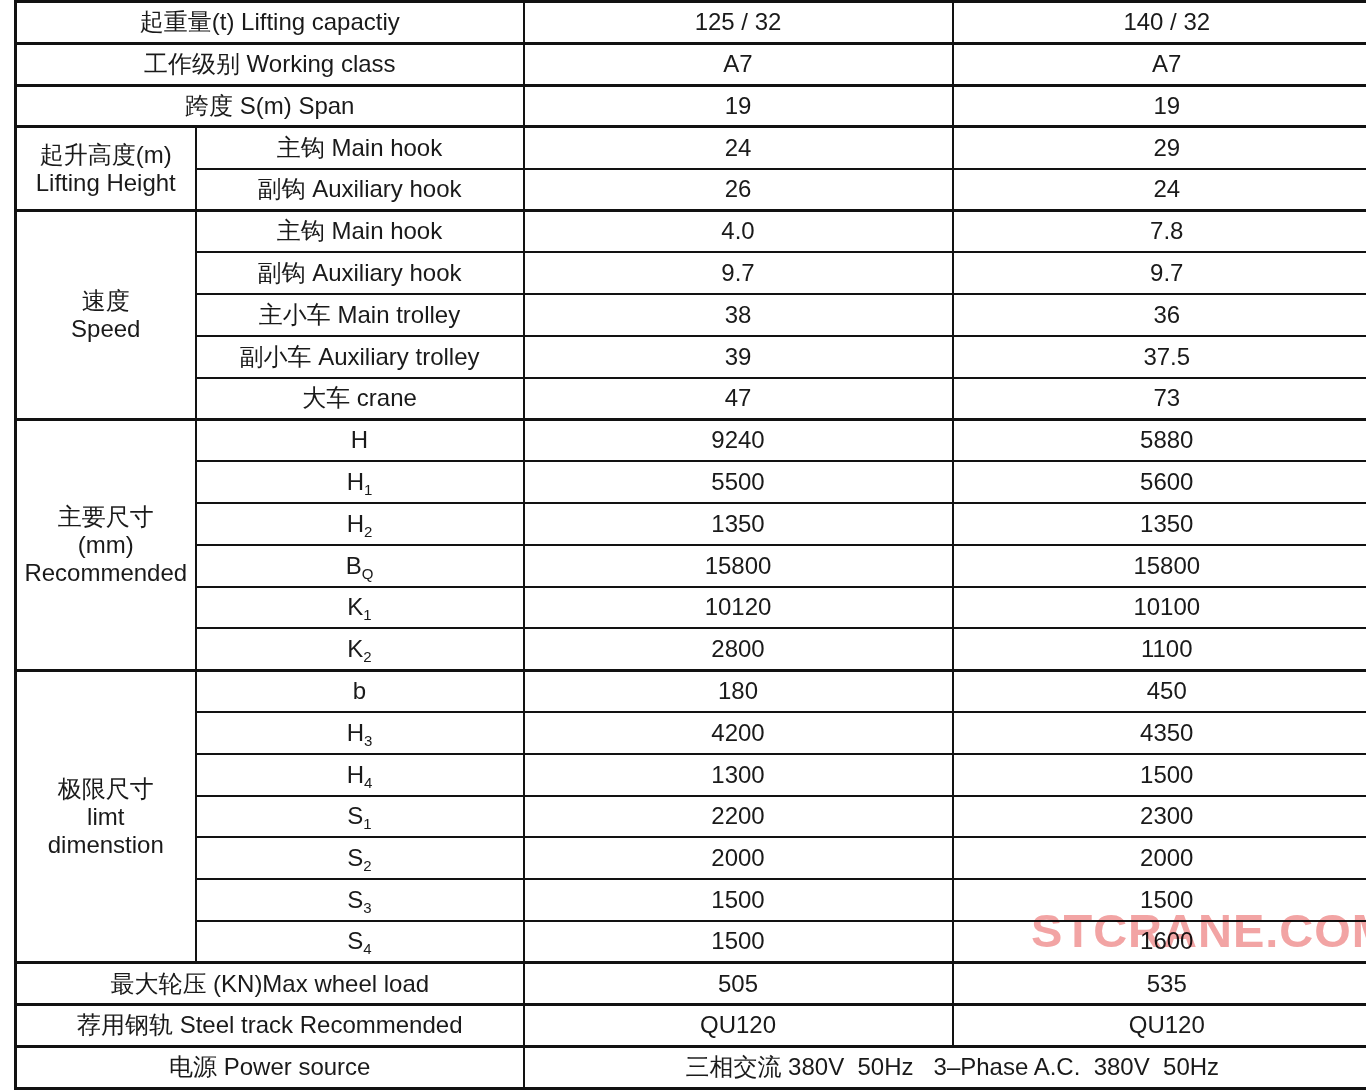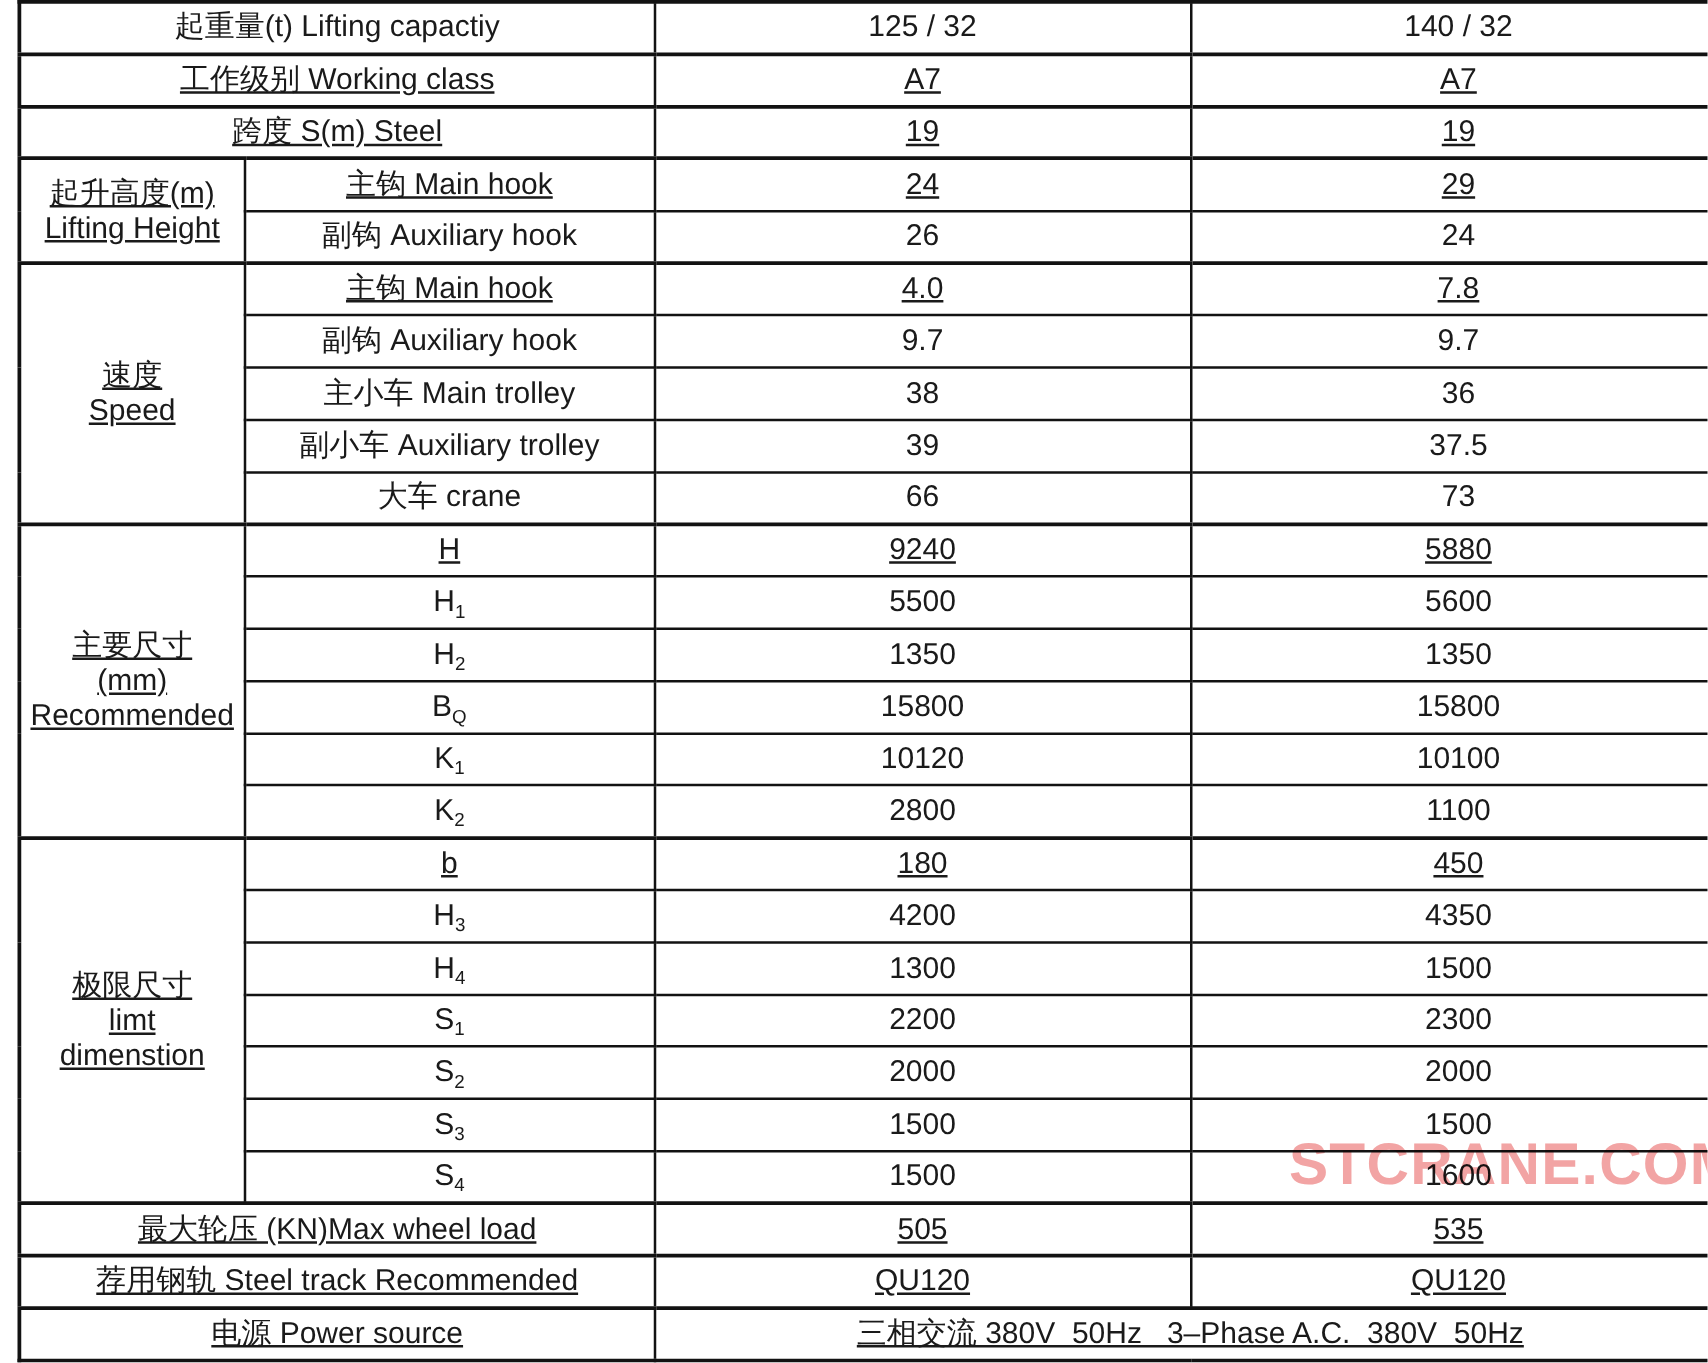--- a/index.html
+++ b/index.html
@@ -32,21 +32,21 @@
   td {
     border: 2px solid #121212;
     text-align: center;
     vertical-align: middle;
     padding: 0;
     font-size: 24px;
     line-height: 1.1;
     background: transparent;
   }
   tr { height: 41.8px; }
-  tr.sec > td { border-top-width: 3px; text-decoration: underline; }
+  tr.sec > td { border-top-width: 3px; }
   .group { line-height: 28px; }
   sub {
     font-size: 15px;
     line-height: 0;
     vertical-align: -5px;
   }
   .watermark {
     position: absolute;
     right: -12px;
     bottom: -14px;
@@ -81,21 +81,21 @@
       <td>140 / 32</td>
     </tr>
 
     <tr class="sec">
       <td colspan="2">工作级别 Working class</td>
       <td>A7</td>
       <td>A7</td>
     </tr>
 
     <tr class="sec">
-      <td colspan="2">跨度 S(m) Steel</td>
+      <td colspan="2">跨度 S(m) Span</td>
       <td>19</td>
       <td>19</td>
     </tr>
 
     <tr class="sec">
       <td class="group" rowspan="2">
         <span>起升高度(m)</span><br>
         <span>Lifting Height</span>
       </td>
       <td>主钩 Main hook</td>
@@ -127,21 +127,21 @@
       <td>38</td>
       <td>36</td>
     </tr>
     <tr>
       <td>副小车 Auxiliary trolley</td>
       <td>39</td>
       <td>37.5</td>
     </tr>
     <tr>
       <td>大车 crane</td>
-      <td>66</td>
+      <td>47</td>
       <td>73</td>
     </tr>
 
     <tr class="sec">
       <td class="group" rowspan="6">
         <span>主要尺寸</span><br>
         <span>(mm)</span><br>
         <span>Recommended</span>
       </td>
       <td><span>H</span><sub></sub></td>

